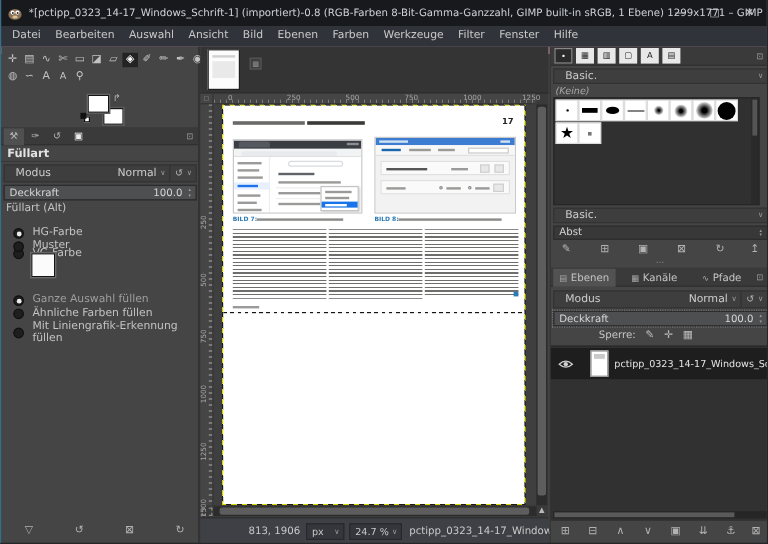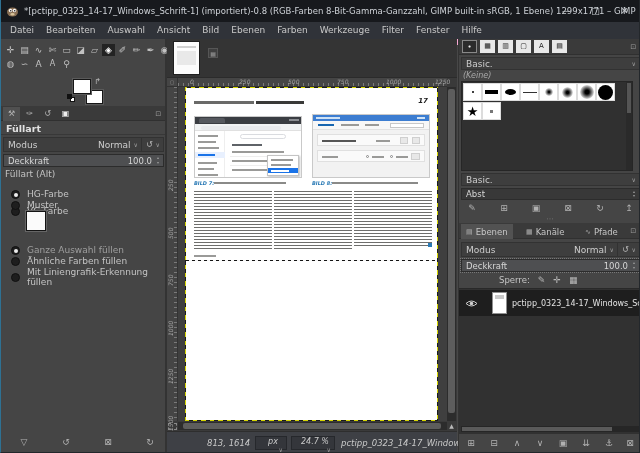--- a/index.html
+++ b/index.html
@@ -21,38 +21,38 @@
   .toolbox{position:absolute;left:0;top:39px;width:166px;height:414px;background:#454545;border-right:2px solid #333;}
   .tool{position:absolute;width:13px;height:12px;text-align:center;line-height:12px;font-size:9px;color:#c2c2c2;}
   .tool.sel{background:#232323;color:#fff;}
   .swatch{position:absolute;background:#fff;border:1px solid #161616;box-shadow:0 0 0 1px #5a5a5a;}
   .dock-tabs{position:absolute;left:0;top:67px;width:164px;height:15px;background:#3a3a3a;border-bottom:1px solid #303030;}
   .dtab{position:absolute;top:1px;width:17px;height:14px;text-align:center;line-height:14px;font-size:8px;color:#b5b5b5;}
   .dtab.sel{background:#505050;}
   .cfg{position:absolute;font-size:7px;color:#9a9a9a;}
   .panel-title{position:absolute;font-size:9.5px;font-weight:bold;color:#e2e2e2;}
   .combo-row{position:absolute;border:1px solid #323232;background:#3e3e3e;display:flex;align-items:center;font-size:9px;color:#cdcdcd;}
-  .combo-row .lab{margin-left:4px;}
+  .combo-row .lab{margin-left:9px;}
   .combo-row .val{margin-left:auto;}
   .chev{font-size:6px;color:#9f9f9f;margin:0 3px;}
   .vsep{width:1px;height:100%;background:#323232;}
   .reset{font-size:8px;color:#b5b5b5;margin-left:4px;}
   .spinscale{position:absolute;border:1px solid #2c2c2c;background:#383838;font-size:8.5px;color:#d5d5d5;overflow:hidden;}
   .spinscale .fill{position:absolute;left:0;top:0;bottom:0;background:#4e4f51;}
   .spinscale .lab{position:absolute;left:4px;top:50%;transform:translateY(-50%);}
   .spinscale .val{position:absolute;right:11px;top:50%;transform:translateY(-50%);}
   .spin{position:absolute;right:1px;top:1px;bottom:1px;width:8px;display:flex;flex-direction:column;justify-content:space-between;align-items:center;font-size:4px;line-height:4px;color:#9a9a9a;}
   .sect{position:absolute;font-size:9px;color:#c3c3c3;}
   .radio-row{position:absolute;display:flex;align-items:center;gap:7px;font-size:9px;color:#c3c3c3;}
   .radio{width:9px;height:9px;border-radius:50%;background:#1e1e1e;border:1px solid #101010;position:relative;flex:0 0 auto;}
   .radio.sel::after{content:"";position:absolute;left:2px;top:2px;width:4px;height:4px;background:#ececec;border-radius:50%;}
   .tob{position:absolute;width:22px;height:14px;text-align:center;line-height:14px;font-size:9px;color:#b2b2b2;}
 
   
-  .canvas-col{position:absolute;left:166px;top:39px;width:290px;height:414px;background:#3a3a3a;font-style:italic;}
+  .canvas-col{position:absolute;left:166px;top:39px;width:290px;height:414px;background:#3a3a3a;}
   .tabstrip{position:absolute;left:0;top:0;width:100%;height:39px;background:#343434;border-bottom:1px solid #2b2b2b;}
   .image-tab{position:absolute;left:6px;top:2px;width:27px;height:34px;background:#fcfcfc;border:1px solid #1f1f1f;}
   .tab-xicon{position:absolute;left:41px;top:9px;width:10px;height:10px;background:#3f3f3f;border:1px solid #565656;color:#999;font-size:6px;line-height:9px;text-align:center;}
   .ruler-corner{position:absolute;left:0;top:39px;width:11px;height:9px;background:#454545;border-right:1px solid #333;border-bottom:1px solid #333;font-size:5px;line-height:9px;text-align:center;color:#999;}
   .hruler{position:absolute;left:11px;top:39px;width:269px;height:9px;background:#454545;border-bottom:1px solid #333;
           background-image:repeating-linear-gradient(90deg,#7a7a7a 0 1px,transparent 1px 5px);background-size:100% 3px;background-position:0 100%;background-repeat:no-repeat;}
   .hlab{position:absolute;top:0;font-size:6px;color:#a5a5a5;line-height:7px;}
   .vruler{position:absolute;left:0;top:48px;width:11px;height:334px;background:#454545;border-right:1px solid #333;
           background-image:repeating-linear-gradient(180deg,#7a7a7a 0 1px,transparent 1px 5px);background-size:3px 100%;background-position:100% 0;background-repeat:no-repeat;}
   .vlab{position:absolute;left:0px;font-size:6px;color:#a5a5a5;transform:rotate(-90deg);transform-origin:2px 2px;white-space:nowrap;}
@@ -67,21 +67,21 @@
   .cap{position:absolute;font-size:5px;font-weight:bold;color:#2a7ab5;line-height:6px;white-space:nowrap;}
   .capbar{position:absolute;height:2px;background:#8a8a88;}
   .col{position:absolute;width:78px;height:58px;}
   .hscroll{position:absolute;left:11px;top:383px;width:269px;height:8px;background:#2c2c2c;}
   .hscroll .handle{position:absolute;left:5px;right:6px;top:1px;bottom:1px;background:#5d5d5d;border-radius:2px;}
   .vscroll{position:absolute;left:280px;top:48px;width:9px;height:334px;background:#2c2c2c;}
   .vscroll .handle{position:absolute;top:2px;bottom:8px;left:1px;right:1px;background:#5d5d5d;border-radius:2px;}
   .qmask{position:absolute;left:1px;top:384px;width:9px;height:7px;border:1px dashed #8a8a8a;}
   .navbtn{position:absolute;left:280px;top:383px;width:9px;height:8px;color:#b9b9b9;font-size:6px;line-height:8px;text-align:center;}
   .statusbar{position:absolute;left:0;top:392px;width:290px;height:22px;background:#3e4045;border-top:1px solid #2e2e2e;font-size:8.5px;color:#c9c9c9;}
-  .status-combo{position:absolute;top:4px;height:14px;background:#34363b;border:1px solid #26282c;display:flex;align-items:center;font-size:8px;color:#c9c9c9;padding-left:4px;flex-direction:column;}
+  .status-combo{position:absolute;top:4px;height:14px;background:#34363b;border:1px solid #26282c;display:flex;align-items:center;font-size:8px;color:#c9c9c9;padding-left:4px;}
 
   
   .rdock{position:absolute;left:457px;top:39px;width:183px;height:414px;background:#454545;border-left:1px solid #333;}
   .rtabs{position:absolute;left:0;top:0;width:100%;height:16px;background:#3a3a3a;border-bottom:1px solid #303030;}
   .rtab{position:absolute;top:1px;width:15px;height:13px;background:#e8e8e8;color:#222;font-size:7px;line-height:13px;text-align:center;}
   .rtab.sel{background:#2b2b2b;color:#eee;border:1px solid #888;}
   .brushlist{position:absolute;left:2px;top:42px;width:172px;height:90px;background:#303030;border:1px solid #262626;}
   .bcell{position:absolute;width:19px;height:18px;background:#fff;border:1px solid #dcdcdc;display:flex;align-items:center;justify-content:center;}
   .blscroll{position:absolute;right:0px;top:0;width:6px;height:100%;background:#2a2a2a;}
   .blscroll .handle{position:absolute;top:1px;height:30px;left:1px;right:1px;background:#555;}
@@ -347,21 +347,21 @@
     <div class="qmask"></div>
     <div class="hscroll">
         <div class="handle"></div>
       </div>
     <div class="vscroll">
         <div class="handle"></div>
       </div>
     <div class="navbtn">▲</div>
 
     <div class="statusbar">
-      <span class="abs" style="left:40px;top:0;line-height:22px;">813, 1614</span>
+      <span class="abs" style="left:40px;top:0;line-height:22px;">813, 1906</span>
       <div class="status-combo" style="left:88px;width:32px;">
         <span>px</span>
         <span class="chev" style="margin-left:auto;">∨</span>
       </div>
       <div class="status-combo" style="left:124px;width:44px;">
         <span>24.7 %</span>
         <span class="chev" style="margin-left:auto;">∨</span>
       </div>
       <span class="abs" style="left:174px;top:0;line-height:22px;white-space:nowrap;">pctipp_0323_14-17_Windows_Schrift-1.pdf (28.8 MB)</span>
     </div>

